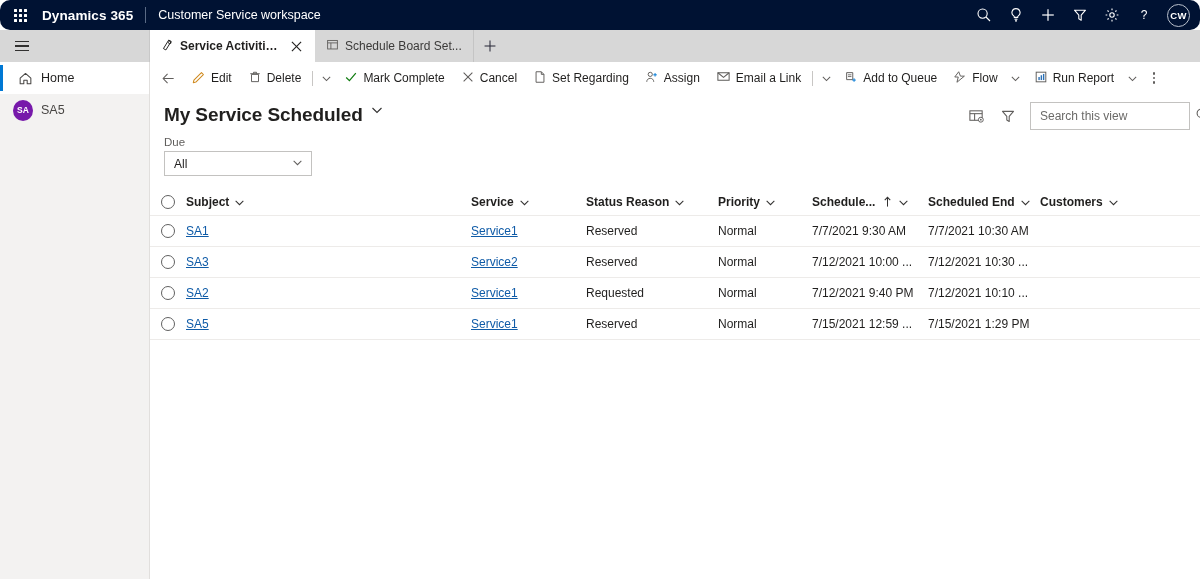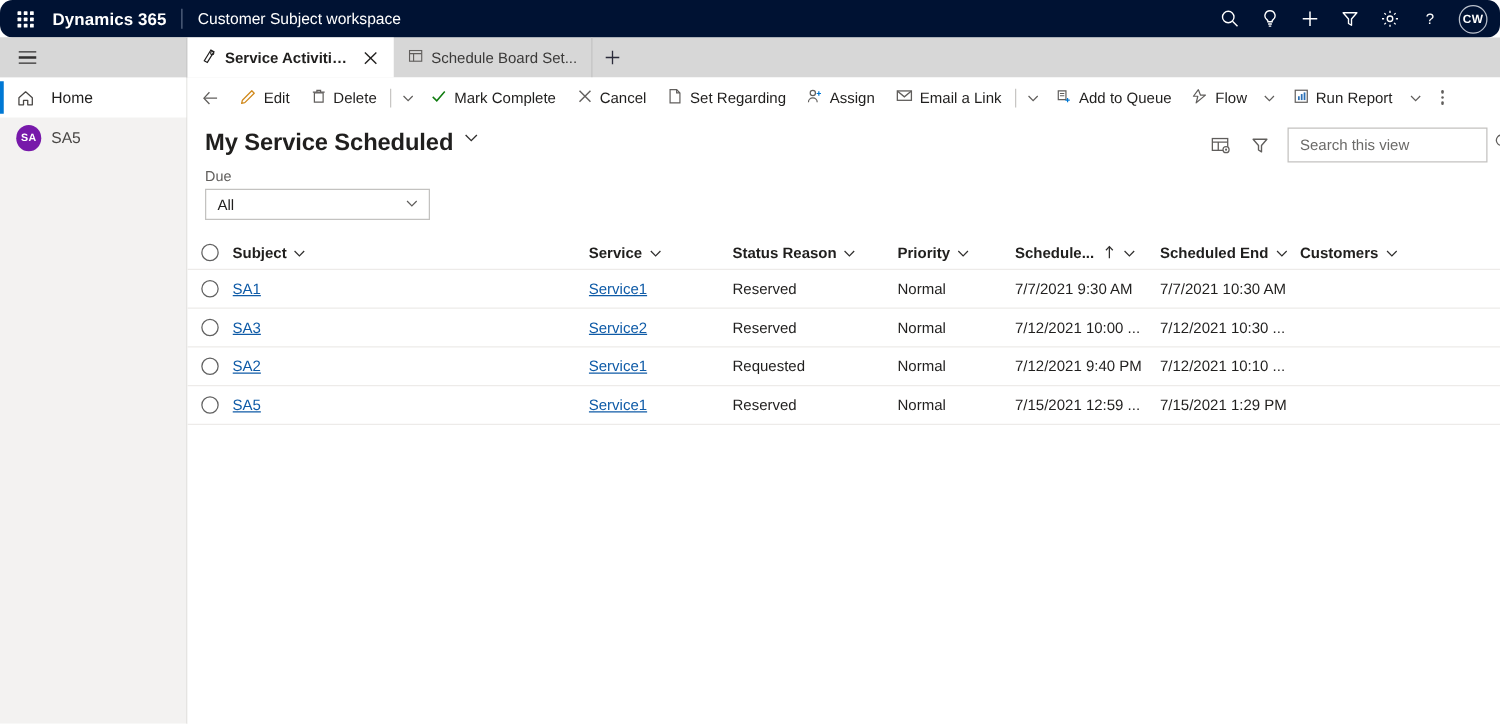--- a/index.html
+++ b/index.html
@@ -118,21 +118,21 @@
     font-size: 12.5px; color: #484644;
     padding-left: 13px; cursor: pointer; position: relative;
   }
   .sm-item.active {
     background: #ffffff; color: #201f1e;
   }
   .sm-item.active::before {
     content: ""; position: absolute; left: 0; top: 3px; bottom: 3px;
     width: 3px; background: #0078d4; border-radius: 0;
   }
-  .sm-ico { width: 20px; display: flex; align-items: center; }
+  .sm-ico { width: 20px; display: flex; align-items: center; justify-content: flex-end; }
   .sm-label { padding-left: 8px; }
   .sm-avatar {
     width: 21px; height: 21px; border-radius: 50%;
     background: #7719aa; color: #fff;
     font-size: 8.5px; font-weight: bold;
     display: flex; align-items: center; justify-content: center;
     letter-spacing: .2px;
   }
 
   
@@ -189,21 +189,21 @@
   .searchbox input {
     border: none; outline: none; flex: 1; font-size: 12px; color: #201f1e;
     font-family: "Liberation Sans", sans-serif; background: transparent;
   }
   .searchbox input::placeholder { color: #6b6a68; }
 
   
   .duewrap { padding: 10px 0 0 14px; }
   .due-label { font-size: 11.5px; color: #605e5c; margin-bottom: 3px; }
   .due-select {
-    width: 180px; height: 25px; border: 1px solid #c3c2c0; background: #fff;
+    width: 148px; height: 25px; border: 1px solid #c3c2c0; background: #fff;
     display: flex; align-items: center; justify-content: space-between;
     padding: 0 8px 0 9px; font-size: 12px; color: #201f1e; cursor: pointer;
   }
 
   
   .grid { margin-top: 13px; width: 100%; }
   .grid-row {
     display: flex; align-items: center; height: 31px;
     border-bottom: 1px solid #edebe9; font-size: 12px; color: #201f1e;
   }
@@ -243,21 +243,21 @@
         <i></i>
         <i></i>
         <i></i>
         <i></i>
         <i></i>
         <i></i>
     </div>
   </div>
   <div class="brand">Dynamics 365</div>
   <div class="brand-sep"></div>
-  <div class="app-name">Customer Subject workspace</div>
+  <div class="app-name">Customer Service workspace</div>
 
   <div class="topbar-right">
     <div class="tb-icon">
       <svg width="16" height="16" viewBox="0 0 16 16">
           <circle cx="6.6" cy="6.6" r="4.6" fill="none" stroke="#ffffff" stroke-width="1.1"></circle>
           <line x1="10" y1="10" x2="14" y2="14" stroke="#ffffff" stroke-width="1.1"></line>
         </svg>
     </div>
     <div class="tb-icon">
       <svg width="16" height="16" viewBox="0 0 16 16">

